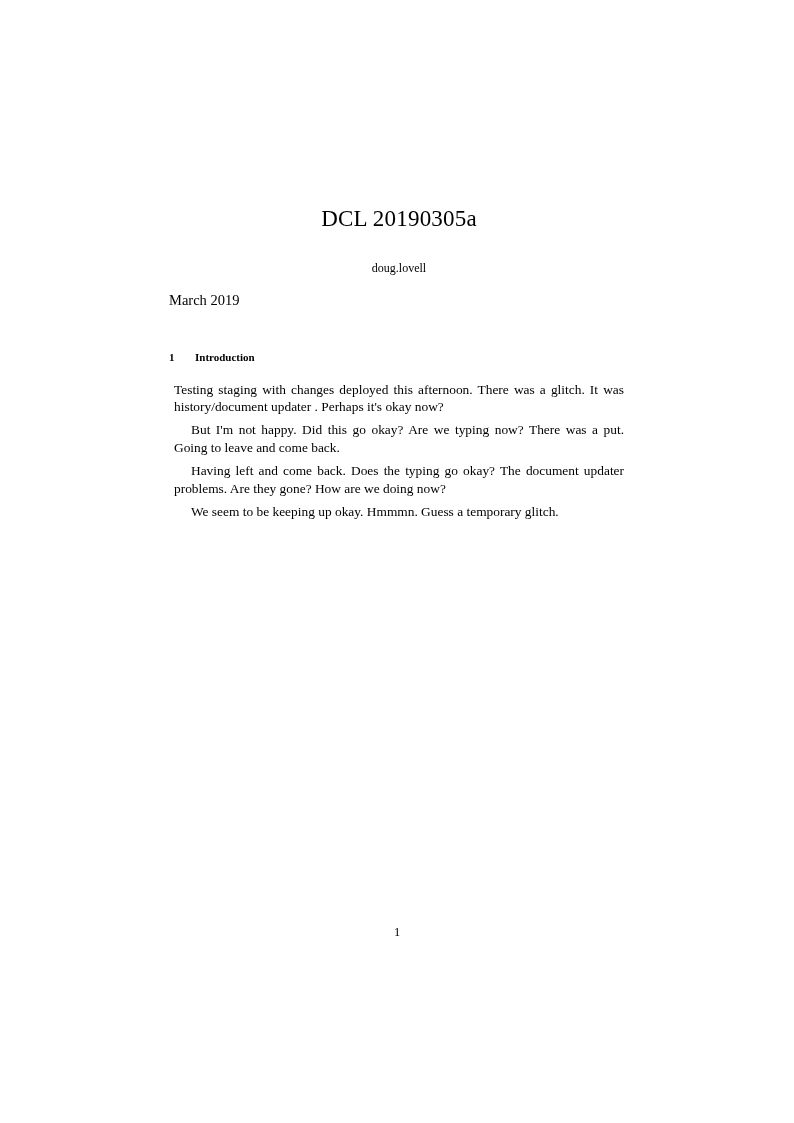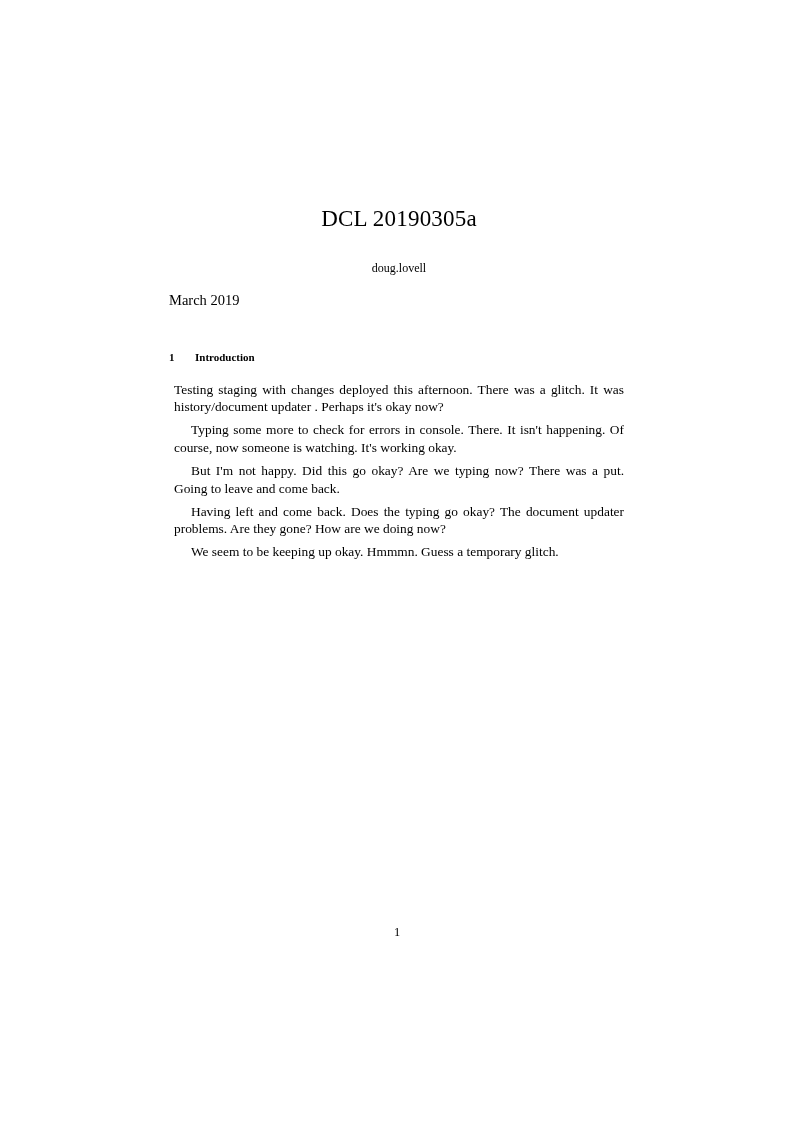--- a/index.html
+++ b/index.html
@@ -94,21 +94,20 @@
     <div class="doc-author">doug.lovell</div>
 
     <div class="doc-date">March 2019</div>
 
     <h2 class="section-heading">
       <span class="section-number">1</span><span>Introduction</span>
     </h2>
 
     <div class="body-text">
       <p>Testing staging with changes deployed this afternoon. There was a glitch. It was history/document updater . Perhaps it's okay now?</p>
-      <p class="indented">Typing some more to check for errors in console. There. It isn't happening. Of course, now someone is watching. It's working okay.</p>
       <p class="indented">But I'm not happy. Did this go okay? Are we typing now? There was a put. Going to leave and come back.</p>
       <p class="indented">Having left and come back. Does the typing go okay? The document updater problems. Are they gone? How are we doing now?</p>
       <p class="indented">We seem to be keeping up okay. Hmmmn. Guess a temporary glitch.</p>
     </div>
 
   </div>
 
   <div class="page-number">1</div>
 
 </div>

